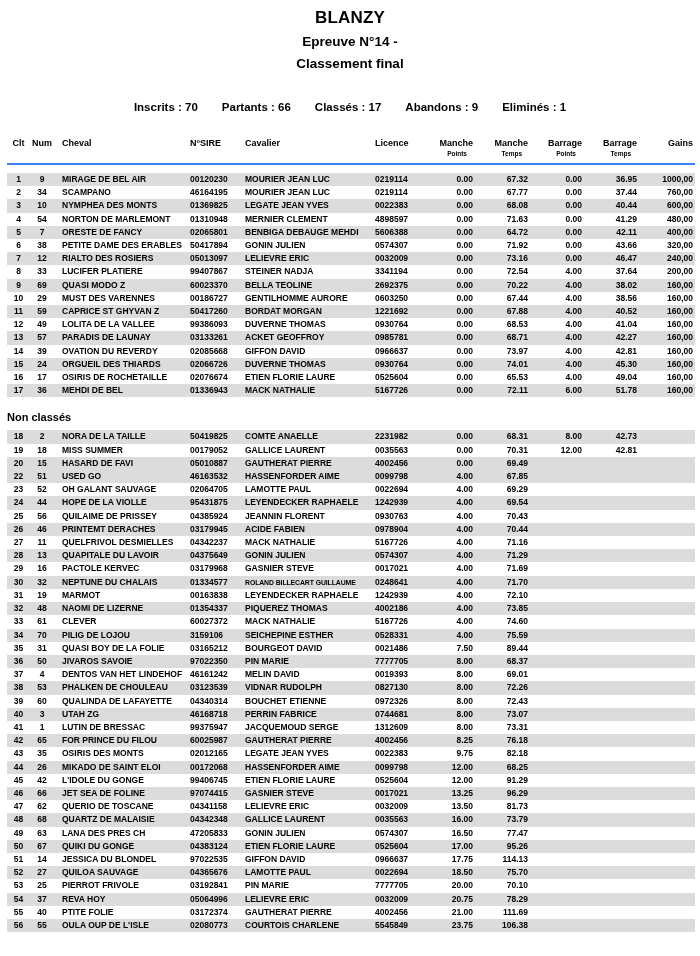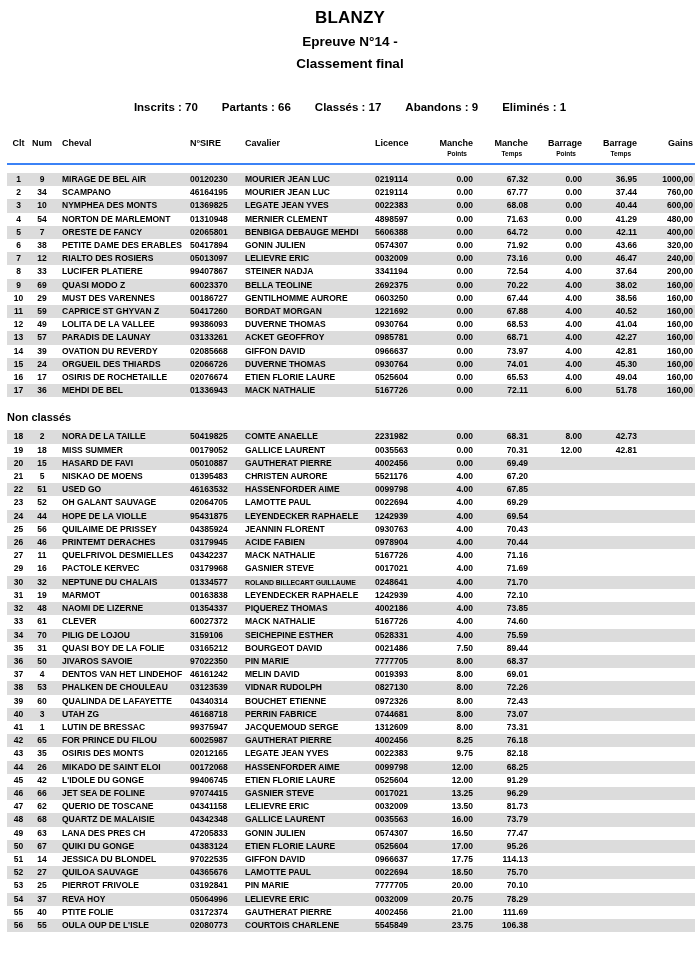--- a/index.html
+++ b/index.html
@@ -383,33 +383,20 @@
           <td>HASARD DE FAVI</td>
           <td>05010887</td>
           <td>GAUTHERAT PIERRE</td>
           <td>4002456</td>
           <td>0.00</td>
           <td>69.49</td>
           <td></td>
           <td></td>
           <td></td>
         </tr>
-        <tr>
-          <td>21</td>
-          <td>5</td>
-          <td>NISKAO DE MOENS</td>
-          <td>01395483</td>
-          <td>CHRISTEN AURORE</td>
-          <td>5521176</td>
-          <td>4.00</td>
-          <td>67.20</td>
-          <td></td>
-          <td></td>
-          <td></td>
-        </tr>
         <tr class="stripe">
           <td>22</td>
           <td>51</td>
           <td>USED GO</td>
           <td>46163532</td>
           <td>HASSENFORDER AIME</td>
           <td>0099798</td>
           <td>4.00</td>
           <td>67.85</td>
           <td></td>
@@ -470,20 +457,33 @@
         </tr>
         <tr>
           <td>27</td>
           <td>11</td>
           <td>QUELFRIVOL DESMIELLES</td>
           <td>04342237</td>
           <td>MACK NATHALIE</td>
           <td>5167726</td>
           <td>4.00</td>
           <td>71.16</td>
+          <td></td>
+          <td></td>
+          <td></td>
+        </tr>
+        <tr class="stripe">
+          <td>28</td>
+          <td>13</td>
+          <td>QUAPITALE DU LAVOIR</td>
+          <td>04375649</td>
+          <td>GONIN JULIEN</td>
+          <td>0574307</td>
+          <td>4.00</td>
+          <td>71.29</td>
           <td></td>
           <td></td>
           <td></td>
         </tr>
         <tr>
           <td>29</td>
           <td>16</td>
           <td>PACTOLE KERVEC</td>
           <td>03179968</td>
           <td>GASNIER STEVE</td>

